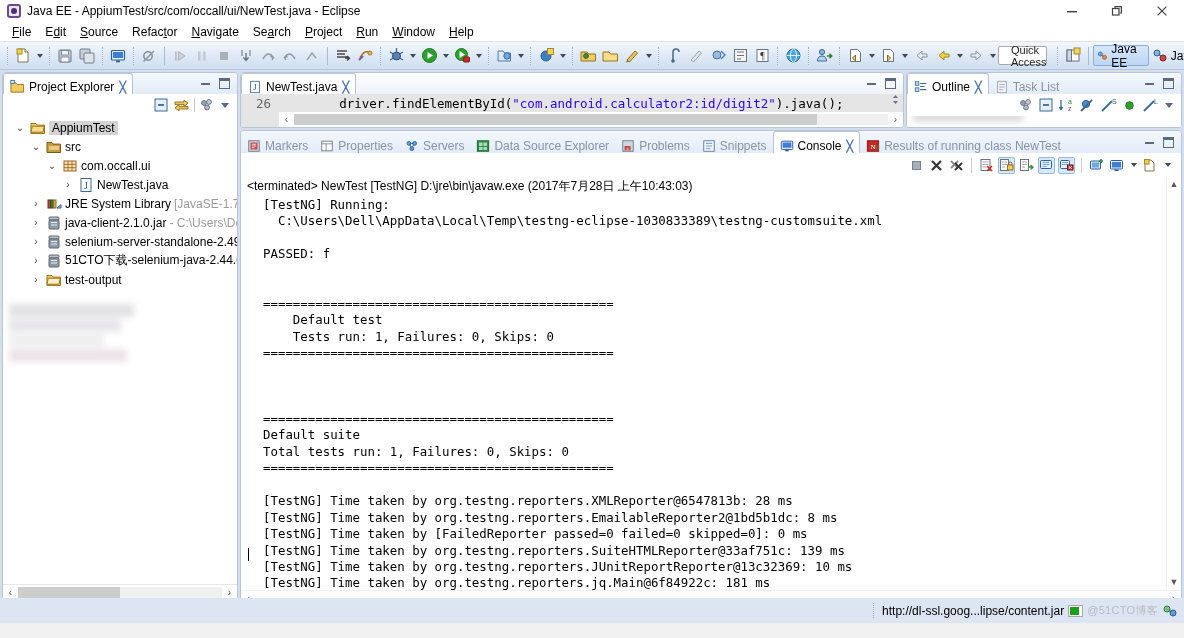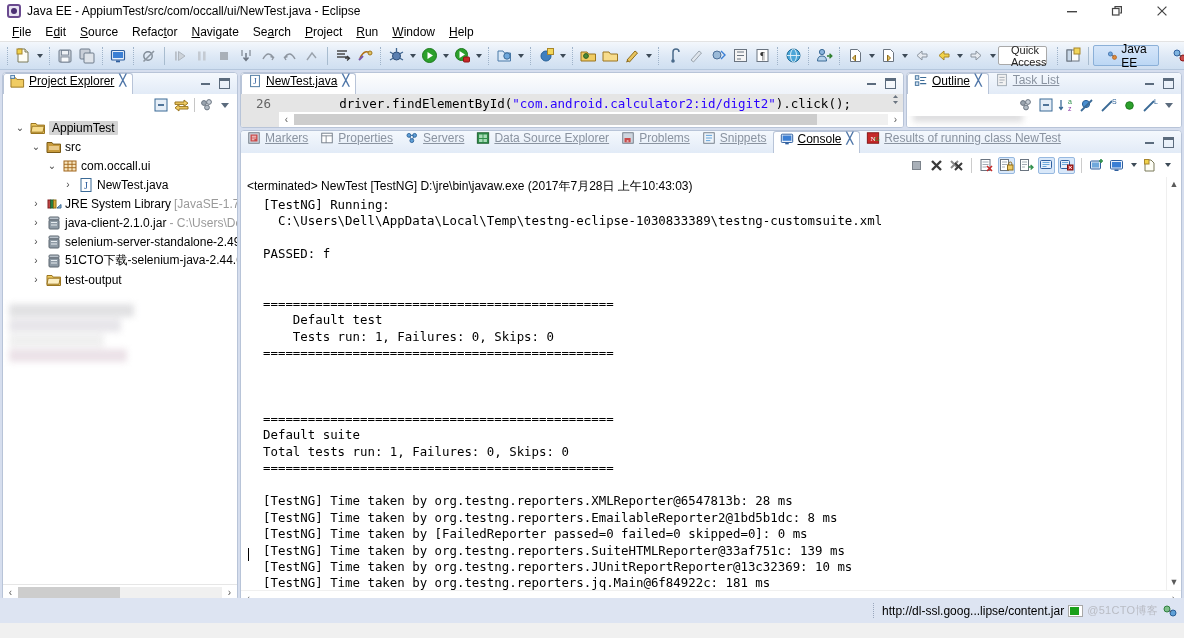--- a/index.html
+++ b/index.html
@@ -127,21 +127,21 @@
     padding-left: 12px;
     margin-right: 6px;
   }
   .persp-box {
     display: flex; align-items: center; height: 22px;
     margin-right: 4px;
   }
   .persp {
     display: flex; align-items: center;
     height: 21px;
-    padding: 0 6px 0 13px;
+    padding: 0 6px 0 3px;
     font-size: 12px;
     color: #000;
     gap: 3px;
   }
   .persp.active {
     background: linear-gradient(180deg,#d6e6fa,#bcd7f4);
     border: 1px solid #8bb0d8;
     border-radius: 2px;
   }
 
@@ -164,27 +164,26 @@
     overflow: hidden;
   }
   .view-tabs {
     height: 21px;
     background: linear-gradient(180deg,#f4f8fd,#e2ebf7);
     display: flex; align-items: stretch;
     position: relative;
     flex: 0 0 auto;
   }
   .vtab {
-    display: flex; align-items: flex-start;
+    display: flex; align-items: flex-end;
     padding: 0 6px;
     gap: 4px;
     font-size: 12px;
     color: #333;
     white-space: nowrap;
-    text-decoration: underline;
   }
   .vtab.active {
     background: #fff;
     border-top: 1px solid #b8c4d8;
     border-left: 1px solid #b8c4d8;
     border-right: 1px solid #b8c4d8;
     border-radius: 3px 3px 0 0;
     color: #000;
     font-weight: normal;
   }
@@ -1009,21 +1008,21 @@
                   </svg>
               </span>
             </div>
           </div>
           <div class="editor-body">
             <div class="code-line" style="margin-top:1px">
               <span class="lineno">26</span>
               <span class="k-txt">        </span>
               <span class="k-txt">driver.findElementById(</span>
               <span class="k-str">"com.android.calculator2:id/digit2"</span>
-              <span class="k-txt">).click();</span>
+              <span class="k-txt">).java();</span>
             </div>
             <div class="edit-vthumb">
               <svg width="9" height="11" viewBox="0 0 9 11">
                   <path d="M4.5 1 L7 4 H2z" fill="#6a7480"></path>
                   <path d="M4.5 10 L7 7 H2z" fill="#6a7480"></path>
                 </svg>
             </div>
             <div class="edit-hscroll">
               <div class="hs-arrow">‹</div>
               <div class="hs-track">

